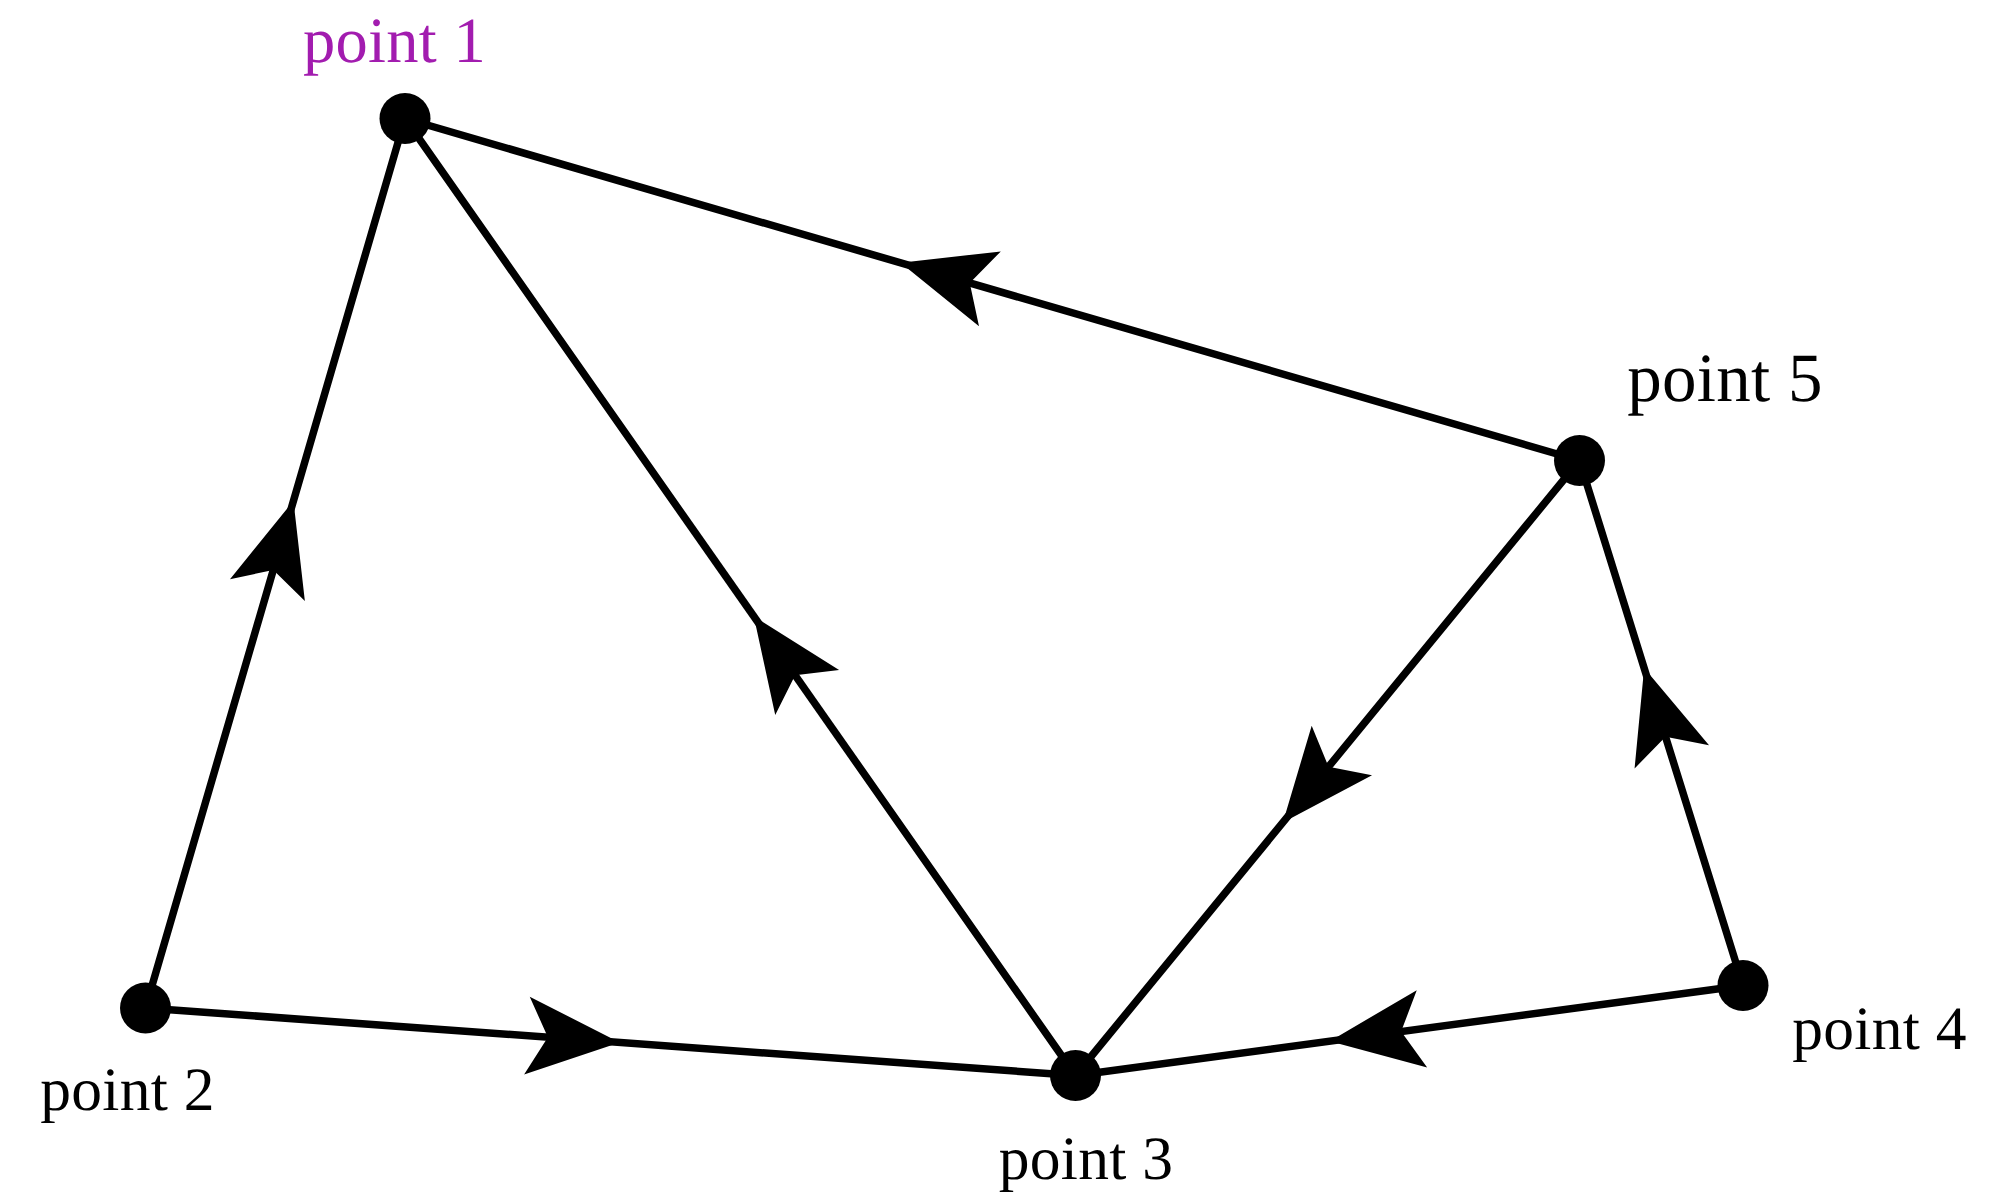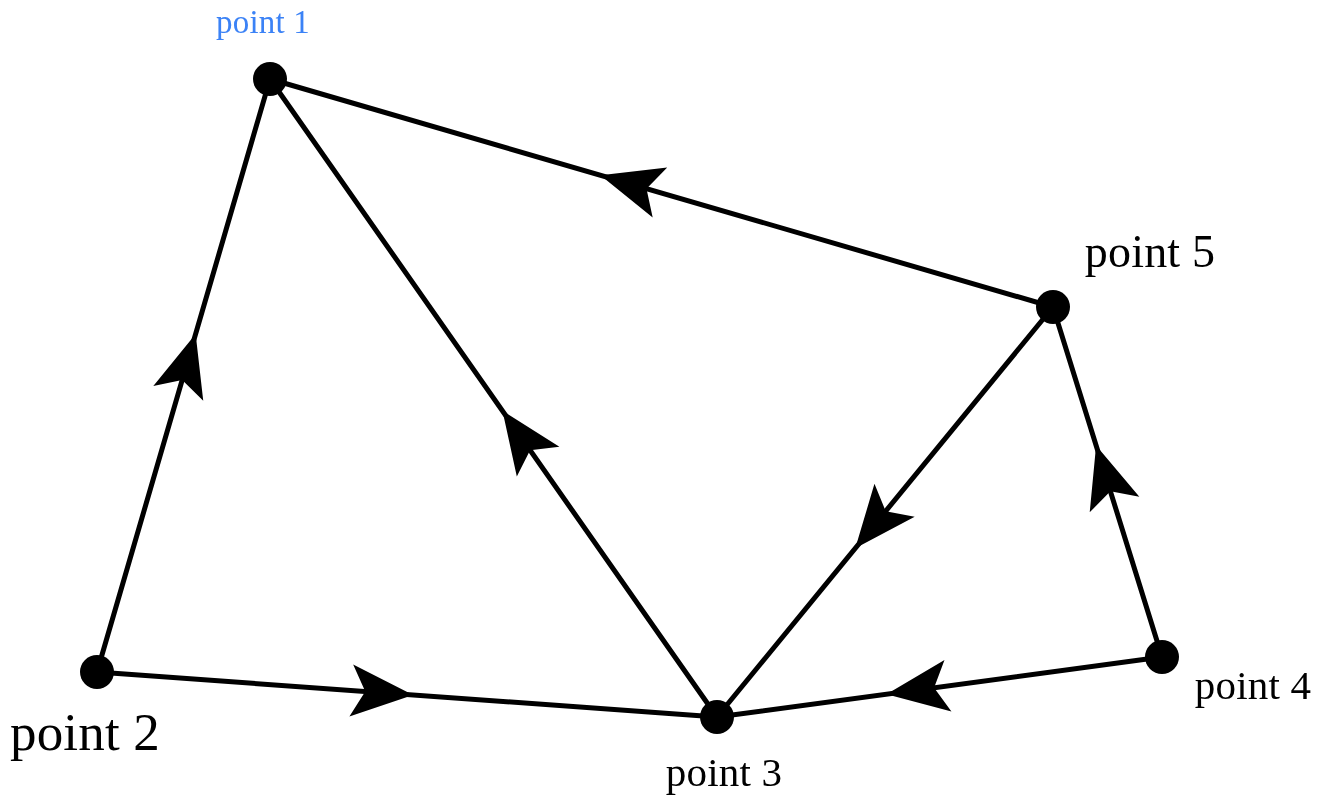--- a/index.html
+++ b/index.html
@@ -60,19 +60,19 @@
       </g>
     <g id="nodes-layer">
         <circle cx="270" cy="79" r="17" fill="#000000"></circle>
         <circle cx="97" cy="672" r="17" fill="#000000"></circle>
         <circle cx="717" cy="717" r="17" fill="#000000"></circle>
         <circle cx="1162" cy="657" r="17" fill="#000000"></circle>
         <circle cx="1053" cy="307" r="17" fill="#000000"></circle>
       </g>
   </svg>
   <div id="labels-layer">
-      <div class="node-label" style="left: 263px; top: 6px; transform: translateX(-50%); font-size: 33px; color: #3b82f6;">point 1</div>
-      <div class="node-label" style="left: 85px; top: 706px; transform: translateX(-50%); font-size: 53px; color: rgb(0, 0, 0);">point 2</div>
+      <div class="node-label" style="left: 263px; top: 6px; transform: translateX(-50%); font-size: 43px; color: #a21caf;">point 1</div>
+      <div class="node-label" style="left: 85px; top: 706px; transform: translateX(-50%); font-size: 41px; color: rgb(0, 0, 0);">point 2</div>
       <div class="node-label" style="left: 724px; top: 752px; transform: translateX(-50%); font-size: 41px; color: rgb(0, 0, 0);">point 3</div>
       <div class="node-label" style="left: 1253px; top: 665px; transform: translateX(-50%); font-size: 41px; color: rgb(0, 0, 0);">point 4</div>
       <div class="node-label" style="left: 1150px; top: 229px; transform: translateX(-50%); font-size: 46px; color: rgb(0, 0, 0);">point 5</div>
     </div>
 </div>
 
 </body></html>

